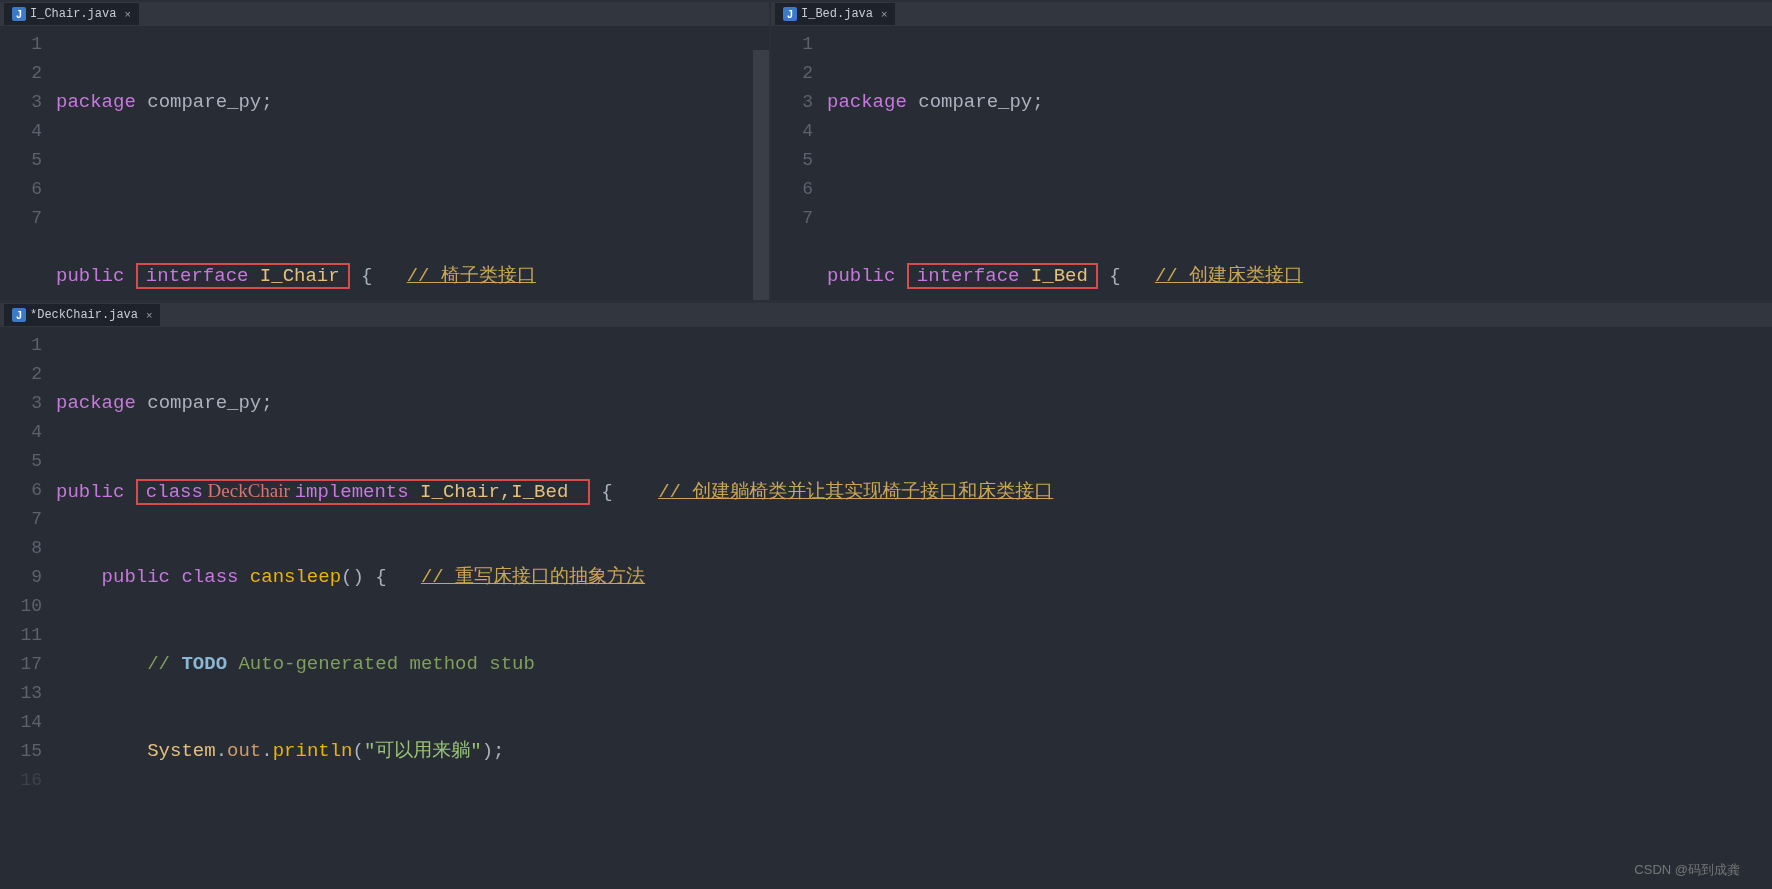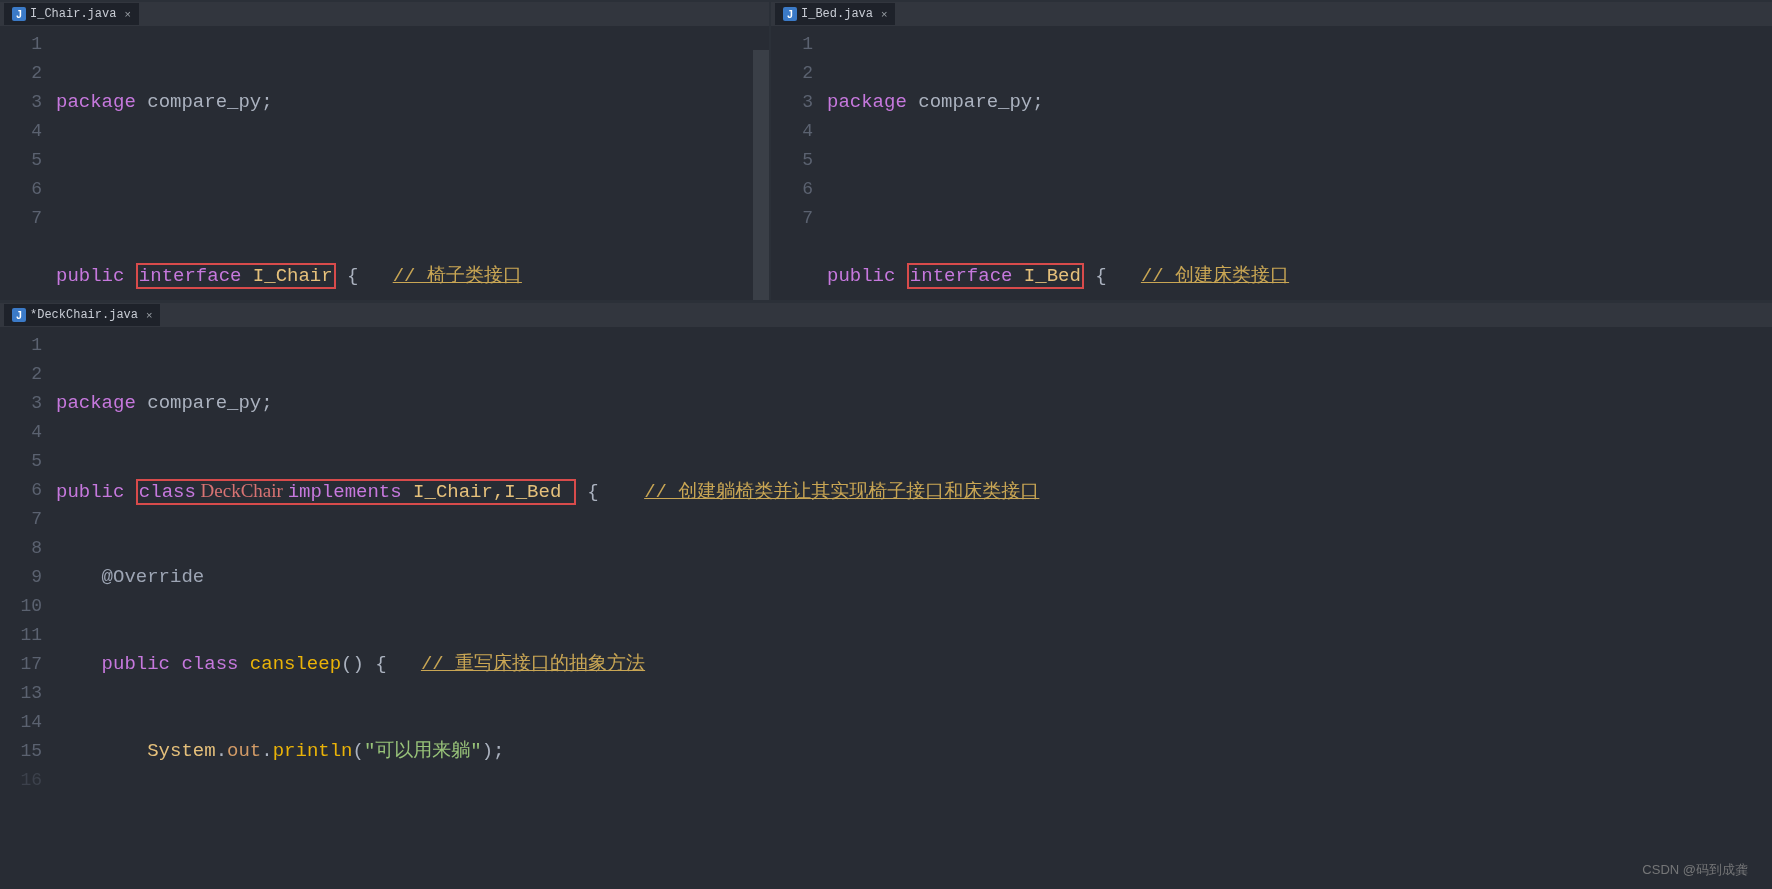--- a/index.html
+++ b/index.html
@@ -12,33 +12,33 @@
   .pane-bottom { width:100%; border-top:3px solid #2b3038; }
   .tab-bar { height:24px; background:#32363e; display:flex; align-items:center; padding-left:4px; }
   .tab { display:flex; align-items:center; background:#1e222a; height:22px; padding:0 8px; font-size:12px; color:#c8ccd4; gap:4px; cursor:pointer; }
   .j-badge { width:14px; height:14px; background:#3b7ac7; border-radius:2px; display:flex; align-items:center; justify-content:center; color:#fff; font-size:10px; font-weight:bold; font-family:sans-serif; }
   .close-x { font-family:sans-serif; font-size:11px; color:#9aa0a6; margin-left:4px; cursor:pointer; }
   .editor { flex:1; display:flex; background:#282c34; overflow:hidden; position:relative; }
   .gutter { width:52px; background:#282c34; color:#5b6270; text-align:right; padding:4px 10px 0 0; line-height:29px; font-size:18px; user-select:none; position:relative; }
   .gutter .ln { height:29px; position:relative; }
   .code { flex:1; padding:4px 0 0 0; line-height:29px; white-space:pre; color:#abb2bf; position:relative; }
   .code-line { height:29px; padding-left:4px; position:relative; }
-  .hl-box { border:2px solid #d84b4b; padding:0 1px;text-align:center; }
+  .hl-box { border:2px solid #d84b4b; padding:0 8px;text-align:center; }
   .kw { color:#c678dd; font-weight:normal; }
   .type { color:#e5c07b; }
   .type-r { color:#d87373;font-family:Liberation Serif, serif; }
   .method { color:#eab308;text-align:right; }
   .comment { color:#7f9f5a; }
   .comment-y { color:#c9a654;text-decoration:underline; }
   .str { color:#98c379; }
   .punct { color:#abb2bf; }
   .override { color:#9da5b4; }
   .todo { color:#8ab8d4; font-weight:bold; }
   .scroll-hint { position:absolute; right:0; top:24px; bottom:0; width:16px; background:#3a3f47; }
-  .watermark { position:absolute; right:24px; bottom:10px; color:#888; font-family:sans-serif; font-size:13px; opacity:0.8; pointer-events:none; }
+  .watermark { position:absolute; right:32px; bottom:10px; color:#888; font-family:sans-serif; font-size:13px; opacity:0.8; pointer-events:none; }
 </style>
 </head>
 <body>
 
 <div class="top-row">
 
   <div class="pane pane-left-top">
     <div class="tab-bar">
       <div class="tab">
         <span class="j-badge">J</span>
@@ -124,22 +124,22 @@
         <div class="ln">11</div>
         <div class="ln">17</div>
         <div class="ln">13</div>
         <div class="ln">14</div>
         <div class="ln">15</div>
         <div class="ln" style="opacity:.4">16</div>
       </div>
       <div class="code">
         <div class="code-line"><span class="kw">package</span><span> compare_py</span><span>;</span></div>
         <div class="code-line"><span class="kw">public</span><span> </span><span class="hl-box"><span class="kw">class</span><span class="type-r"> DeckChair </span><span class="kw">implements</span><span class="type"> I_Chair,I_Bed </span></span><span> </span><span>{    </span><span class="comment-y">// 创建躺椅类并让其实现椅子接口和床类接口</span></div>
-        <div class="code-line"><span>    </span><span class="override">@Override</span></div>
         <div class="code-line"><span>    </span><span class="kw">public</span><span class="kw"> class</span><span class="method"> cansleep</span><span>() {   </span><span class="comment-y">// 重写床接口的抽象方法</span></div>
+        <div class="code-line"><span>        </span><span class="comment">// </span><span class="todo">TODO</span><span class="comment"> Auto-generated method stub</span></div>
         <div class="code-line"><span>        </span><span class="type">System</span><span>.</span><span style="color:#d19a66">out</span><span>.</span><span class="method">println</span><span>(</span><span class="str">"可以用来躺"</span><span>);</span></div>
         
         
         
         
         
         
         
         
         

